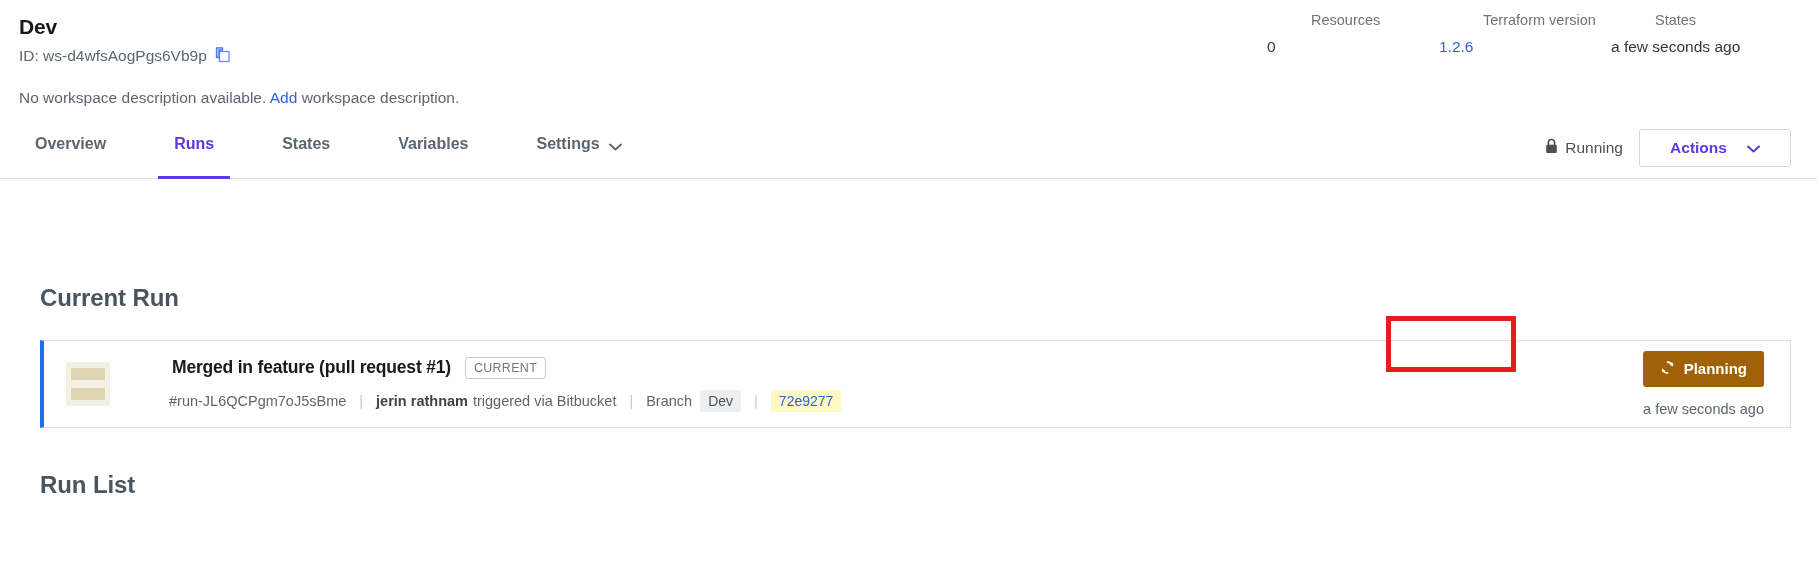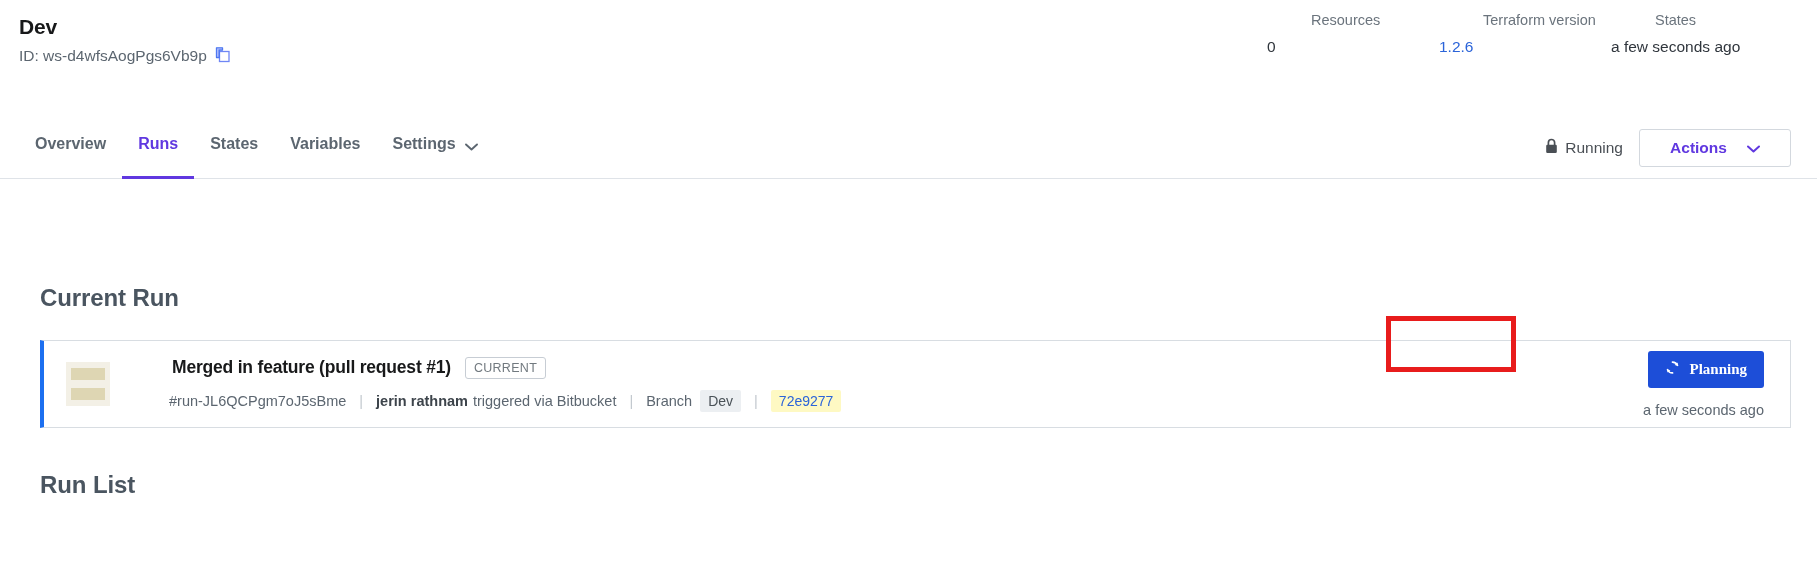--- a/index.html
+++ b/index.html
@@ -75,21 +75,21 @@
 
   
   .tabbar {
     position: relative;
     height: 54px;
     border-bottom: 1px solid #dfe3e8;
     display: flex;
     align-items: flex-start;
     padding: 0 26px 0 19px;
   }
-  .tabs { display: flex; align-items: center; height: 100%; }
+  .tabs { display: flex; align-items: center; height: 100%; gap: 36px; }
   .tab {
     position: relative;
     font-size: 16px;
     font-weight: bold;
     color: #5c6670;
     padding: 10px 16px 0 16px;
     height: 100%;
     cursor: pointer;
     white-space: nowrap;
     display: flex;
@@ -235,30 +235,29 @@
 
   .run-right {
     margin-left: auto;
     display: flex;
     flex-direction: column;
     align-items: flex-end;
     gap: 14px;
     padding-right: 8px;
   }
   .planning-btn {
-    background: #1d4ed8;
+    background: #a16207;
     color: #fff;
     border: none;
     border-radius: 3px;
-    font-family: Liberation Serif, serif;
+    font-family: Liberation Sans, sans-serif;
     font-size: 15px;
     font-weight: bold;
     padding: 9px 17px;
     display: flex;
-    align-items: center;
     gap: 9px;
     cursor: pointer;
   }
   .run-time { font-size: 14.5px; color: #5c6670; }
 
   
   .annot-box {
     position: absolute;
     left: 1386px;
     top: 316px;
@@ -284,20 +283,25 @@
       <span class="ws-id">ID: ws-d4wfsAogPgs6Vb9p</span>
       <span class="copy-icon">
         <svg width="17" height="17" viewBox="0 0 17 17">
           <rect x="5.5" y="5.5" width="9.5" height="10" fill="#ffffff" stroke="#6f86f5" stroke-width="1.3"></rect>
           <path d="M2.5 1.8 L8.5 1.8 L8.5 4 L5 4 L5 11.5 L2.5 11.5 Z" fill="#ffffff" stroke="#3f6ff0" stroke-width="1.3" stroke-linejoin="round"></path>
           <path d="M2.5 1.8 L8.5 1.8 L8.5 4 L5 4 L5 11.5 L2.5 11.5 Z" fill="#7b92f7" opacity="0.55"></path>
         </svg>
       </span>
     </div>
 
+    <div class="ws-desc">
+      <span>No workspace description available.</span>
+      <a href="#">Add</a>
+      <span>workspace description.</span>
+    </div>
 
     <div class="meta-cols">
       <div class="meta-col">
         <div class="meta-label">Resources</div>
         <div class="meta-value">0</div>
       </div>
       <div class="meta-col">
         <div class="meta-label">Terraform version</div>
         <div class="meta-value link">1.2.6</div>
       </div>

